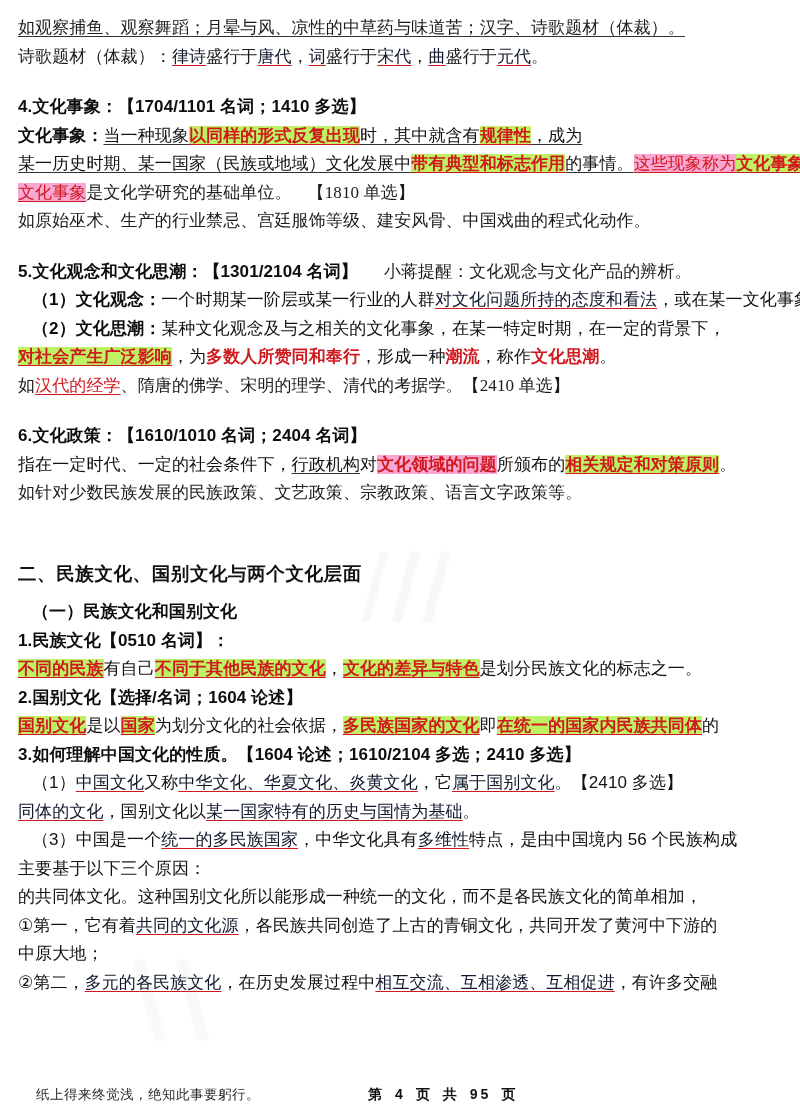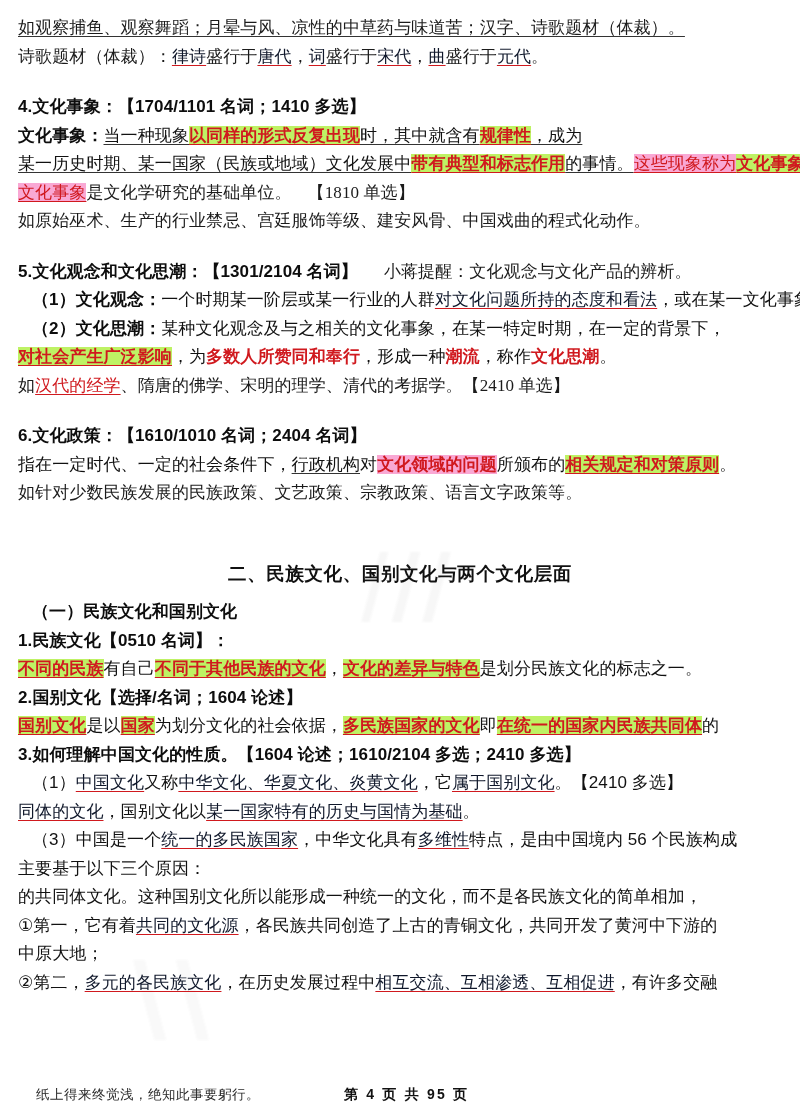--- a/index.html
+++ b/index.html
@@ -78,21 +78,20 @@
     font-size: 17px;
     font-weight: 400;
     color: #111111;
   }
 
   .sec-title {
     font-family: "Liberation Sans", "DejaVu Sans", sans-serif;
     font-size: 18.5px;
     font-weight: 700;
     letter-spacing: 0.6px;
-    text-align: center;
   }
   .rb       { color: #d0191e; font-weight: 700; }
   .ur       { color: #d0191e; text-decoration: underline;
               text-decoration-color: #d0191e; text-decoration-thickness: 1.2px;
               text-underline-offset: 2.5px; }
   .urb      { color: #0f172a; font-weight: 400; text-decoration: underline;
               text-decoration-color: #d0191e; text-decoration-thickness: 1.4px;
               text-underline-offset: 2.5px; }
   .uk       { text-decoration: underline; text-decoration-color: #333;
               text-decoration-thickness: 1px; text-underline-offset: 2.5px; }
@@ -120,25 +119,25 @@
     align-items: center;
   }
   .footer-motto {
     font-family: "Liberation Serif", "DejaVu Serif", serif;
     font-size: 13.5px;
     color: #2a2a2a;
     padding-left: 20px;
     letter-spacing: 0.5px;
   }
   .footer-page {
-    font-family: Liberation Sans, sans-serif;
+    font-family: Liberation Mono, monospace;
     font-size: 14px;
     font-weight: 700;
     color: #111;
-    margin-left: 84px;
+    margin-left: 108px;
     letter-spacing: 2.2px;
   }
 </style>
 </head>
 <body>
 
 <div class="watermark"></div>
 <div class="watermark2"></div>
 
 <div class="page">

